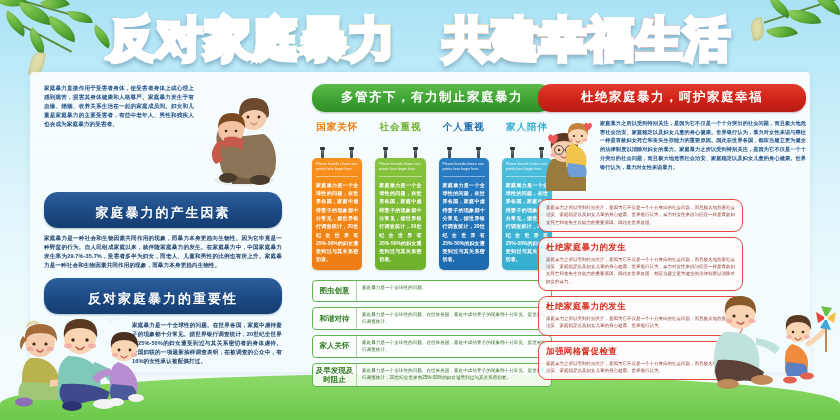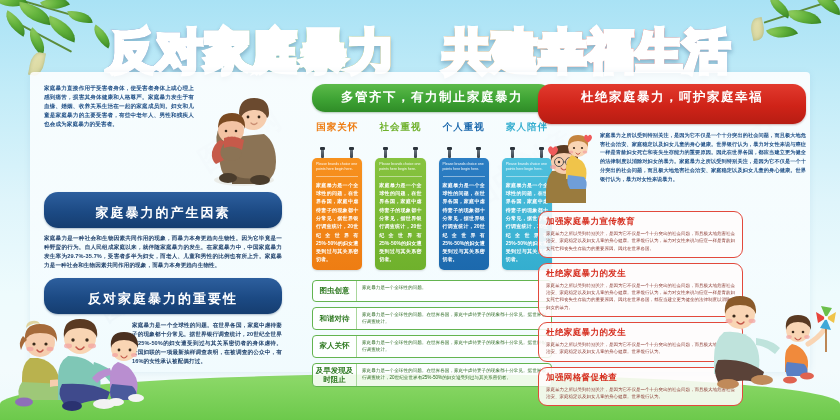--- a/index.html
+++ b/index.html
@@ -36,21 +36,21 @@
 
   
   .title{
     position:absolute; left:0; top:16px; width:840px; text-align:center;
     font-size:46px; font-weight:bold; letter-spacing:2px; line-height:1;
     white-space:nowrap;
     -webkit-text-stroke:5px #ffffff;
     paint-order:stroke fill;
     filter:drop-shadow(0 3px 2px rgba(40,90,130,.35));
   }
-  .title span{ display:inline-block;margin-top:12px; }
+  .title span{ display:inline-block; }
   .t-gap{ width:18px; -webkit-text-stroke:0; }
 
   
   .col-left{ position:absolute; left:44px; top:84px; width:238px; }
   .col-mid{ position:absolute; left:312px; top:84px; width:240px; }
   .col-right{ position:absolute; left:538px; top:84px; width:268px; }
 
   
   .pill-blue{
     background:linear-gradient(180deg,#2d5f9e 0%,#1c4a84 55%,#153d70 100%);
@@ -61,21 +61,21 @@
   .pill-green{
     background:linear-gradient(180deg,#5cba4a 0%,#3ea334 55%,#2f8c27 100%);
     color:#fff; border-radius:13px; text-align:center;
     font-size:12.5px; font-weight:bold; letter-spacing:1.5px;
     padding:5px 0 6px; box-shadow:0 1px 2px rgba(20,80,20,.3);
   }
   .pill-red{
     background:linear-gradient(180deg,#e23a2e 0%,#cf2318 55%,#b71d13 100%);
     color:#fff; border-radius:13px; text-align:center;
     font-size:12.5px; font-weight:bold; letter-spacing:1.5px;
-    padding:5px 0 18px; box-shadow:0 1px 2px rgba(110,15,10,.3);
+    padding:5px 0 6px; box-shadow:0 1px 2px rgba(110,15,10,.3);
   }
 
   
   .btext{
     font-size:5.6px; line-height:1.62; color:#1f4f86;
     text-align:justify; font-weight:bold; letter-spacing:.1px;
   }
   .btext-dark{ color:#22436d; }
 
   .intro-wrap{ position:relative; min-height:104px; }
@@ -363,21 +363,20 @@
       <ellipse cx="47" cy="21" rx="2.4" ry="1.6" fill="#f2a0a0" opacity=".7"></ellipse>
       <path d="M38 22 q2 3 4 0" stroke="#c4584b" stroke-width="1" fill="none" stroke-linecap="round"></path>
       <path d="M10 18 q2 -5 5 -1 q3 -4 5 1 q0 4 -5 7 q-5 -3 -5 -7z" fill="#ef5a5a"></path>
       <path d="M46 6 q1.5 -4 4 -.8 q2.5 -3.2 4 .8 q0 3 -4 5.5 q-4 -2.5 -4 -5.5z" fill="#ef5a5a"></path>
     </svg>
     <div class="rintro-txt">家庭暴力之所以受到特别关注，是因为它不仅是一个十分突出的社会问题，而且极大地危害社会治安、家庭稳定以及妇女儿童的身心健康。世界银行认为，暴力对女性来说与癌症一样是青龄妇女死亡和丧失生存能力的重要原因。因此在世界各国，都应当建立更为健全的法律制度以消除对妇女的暴力。家庭暴力之所以受到特别关注，是因为它不仅是一个十分突出的社会问题，而且极大地危害社会治安、家庭稳定以及妇女儿童的身心健康。世界银行认为，暴力对女性来说暴力。</div>
   </div>
 
   <div class="rlist">
     <div class="rbox">
-      <div class="rtitle">加强家庭暴力宣传教育</div>
       <div class="rtxt">家庭暴力之所以受到特别关注，是因为它不仅是一个十分突出的社会问题，而且极大地危害社会治安、家庭稳定以及妇女儿童的身心健康。世界银行认为，暴力对女性来说与癌症一样是青龄妇女死亡和丧失生存能力的重要原因。因此在世界各国。</div>
     </div>
     <div class="rbox">
       <div class="rtitle">杜绝家庭暴力的发生</div>
       <div class="rtxt">家庭暴力之所以受到特别关注，是因为它不仅是一个十分突出的社会问题，而且极大地危害社会治安、家庭稳定以及妇女儿童的身心健康。世界银行认为，暴力对女性来说与癌症一样是青龄妇女死亡和丧失生存能力的重要原因。因此在世界各国，都应当建立更为健全的法律制度以消除对妇女的暴力。</div>
     </div>
     <div class="rbox">
       <div class="rtitle">杜绝家庭暴力的发生</div>
       <div class="rtxt">家庭暴力之所以受到特别关注，是因为它不仅是一个十分突出的社会问题，而且极大地危害社会治安、家庭稳定以及妇女儿童的身心健康。世界银行认为。</div>
     </div>

